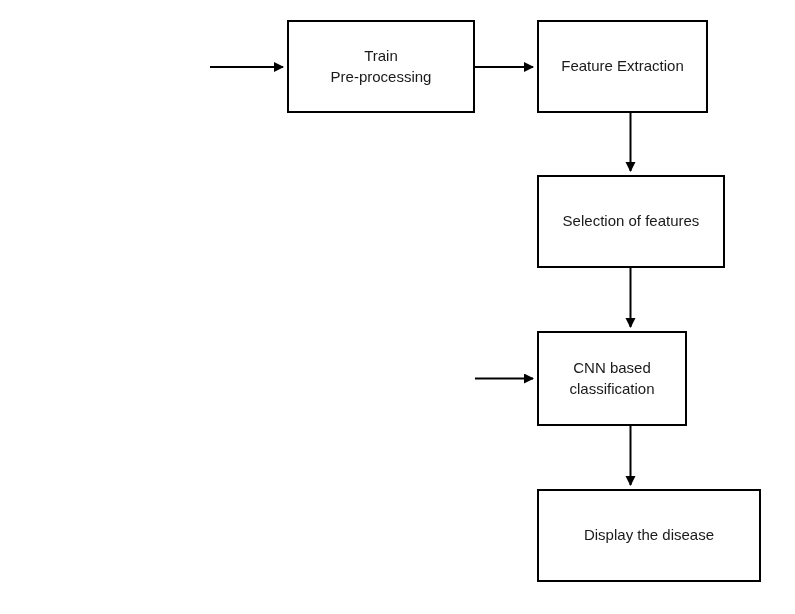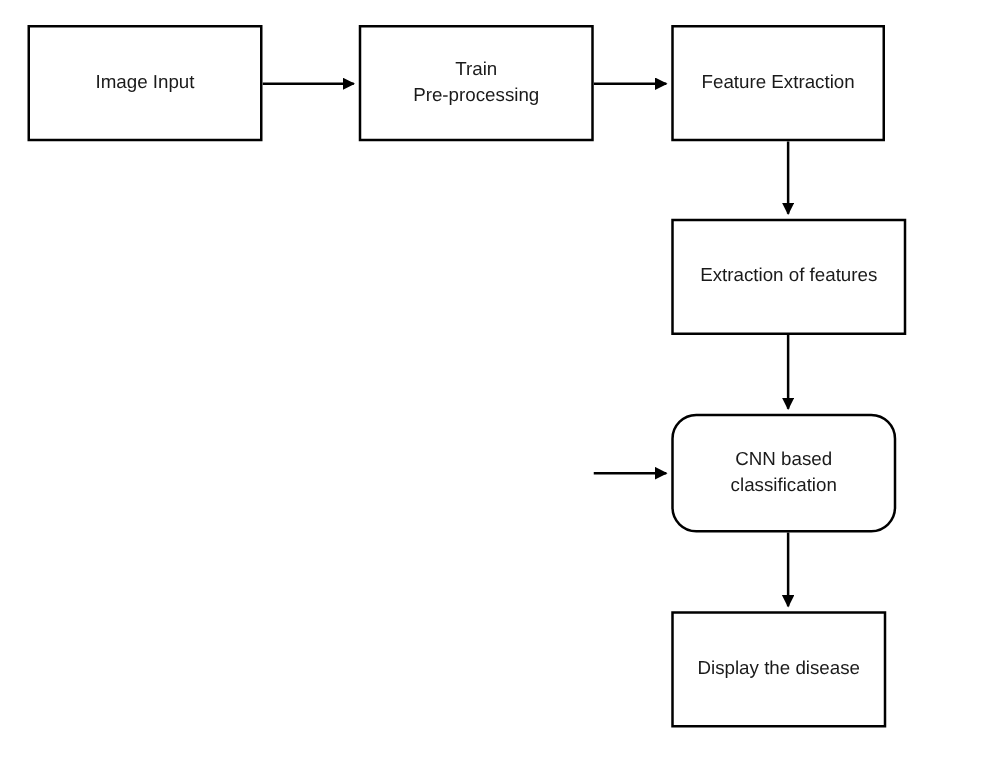--- a/index.html
+++ b/index.html
@@ -35,50 +35,49 @@
     line-height: 1.35;
     color: #1a1a1a;
     white-space: pre-line;
   }
   
   #node-image-input        { left: 22px;  top: 20px;  width: 188px; height: 93px; }
   #node-image-preprocessing{ left: 287px; top: 20px;  width: 188px; height: 93px; }
   #node-feature-extraction { left: 537px; top: 20px;  width: 171px; height: 93px; }
   #node-selection-features { left: 537px; top: 175px; width: 188px; height: 93px; }
   #node-train-model        { left: 285px; top: 331px; width: 190px; height: 95px; }
-  #node-cnn-classification { left: 537px; top: 331px; width: 180px; height: 95px; border-radius: 20px; }
-  #node-display-disease    { left: 537px; top: 489px; width: 172px; height: 93px; }
+  #node-cnn-classification { left: 537px; top: 331px; width: 150px; height: 95px; }
+  #node-display-disease    { left: 537px; top: 489px; width: 224px; height: 93px; }
 </style>
 </head>
 <body>
 
 <div class="canvas">
 
   <svg class="arrow-layer" viewBox="0 0 795 614" xmlns="http://www.w3.org/2000/svg">
     <defs>
       <marker id="arrowhead" markerWidth="12" markerHeight="12" refX="9" refY="5" orient="auto" markerUnits="userSpaceOnUse">
         <path d="M0,0 L10,5 L0,10 Z" fill="#000000"></path>
       </marker>
     </defs>
     <line x1="210" y1="67" x2="283" y2="67" stroke="#000000" stroke-width="2" marker-end="url(#arrowhead)"></line>
     <line x1="475" y1="67" x2="533" y2="67" stroke="#000000" stroke-width="2" marker-end="url(#arrowhead)"></line>
     <line x1="630.5" y1="113" x2="630.5" y2="171" stroke="#000000" stroke-width="2" marker-end="url(#arrowhead)"></line>
     <line x1="630.5" y1="268" x2="630.5" y2="327" stroke="#000000" stroke-width="2" marker-end="url(#arrowhead)"></line>
     <line x1="475" y1="378.5" x2="533" y2="378.5" stroke="#000000" stroke-width="2" marker-end="url(#arrowhead)"></line>
     <line x1="630.5" y1="426" x2="630.5" y2="485" stroke="#000000" stroke-width="2" marker-end="url(#arrowhead)"></line>
   </svg>
 
-  <div class="node" id="node-image-input">Image Input</div>
 
   <div class="node" id="node-image-preprocessing">Train
 Pre-processing</div>
 
   <div class="node" id="node-feature-extraction">Feature Extraction</div>
 
-  <div class="node" id="node-selection-features">Extraction of features</div>
+  <div class="node" id="node-selection-features">Selection of features</div>
 
 
   <div class="node" id="node-cnn-classification">CNN based
 classification</div>
 
   <div class="node" id="node-display-disease">Display the disease</div>
 
 </div>
 
 </body></html>

